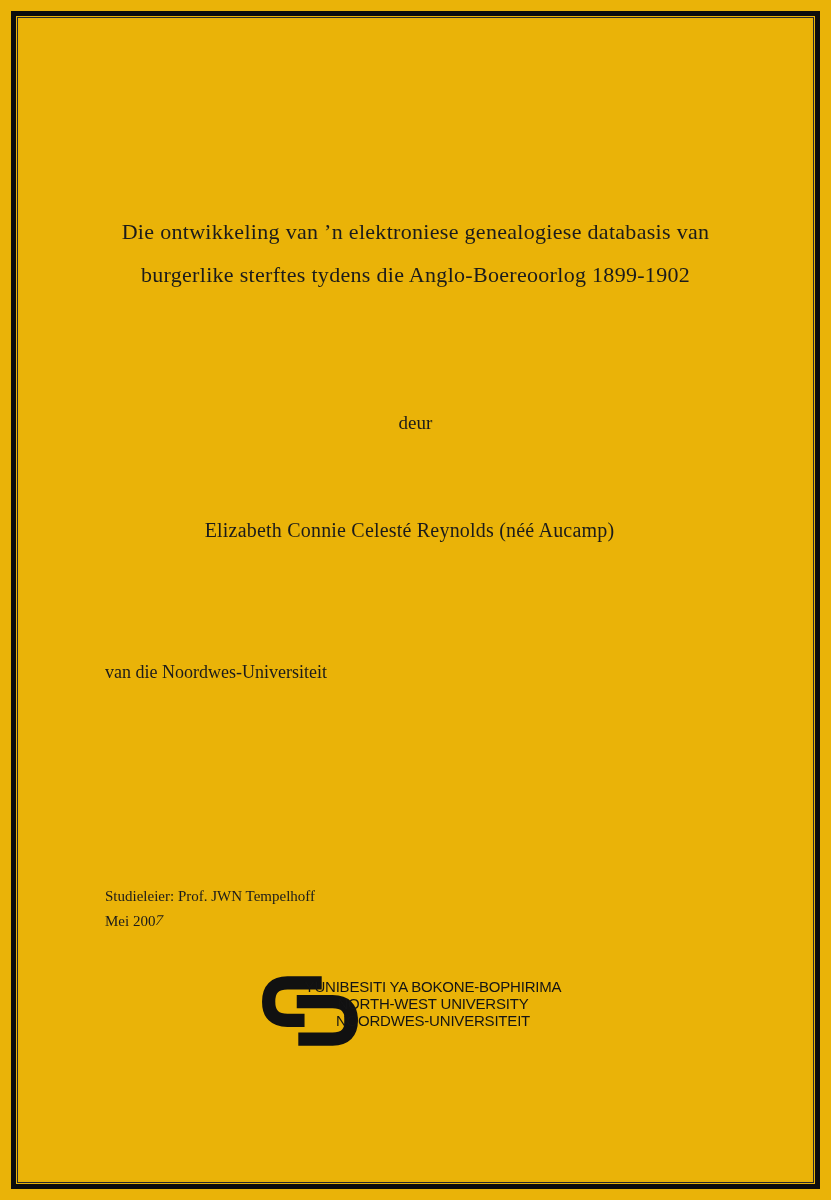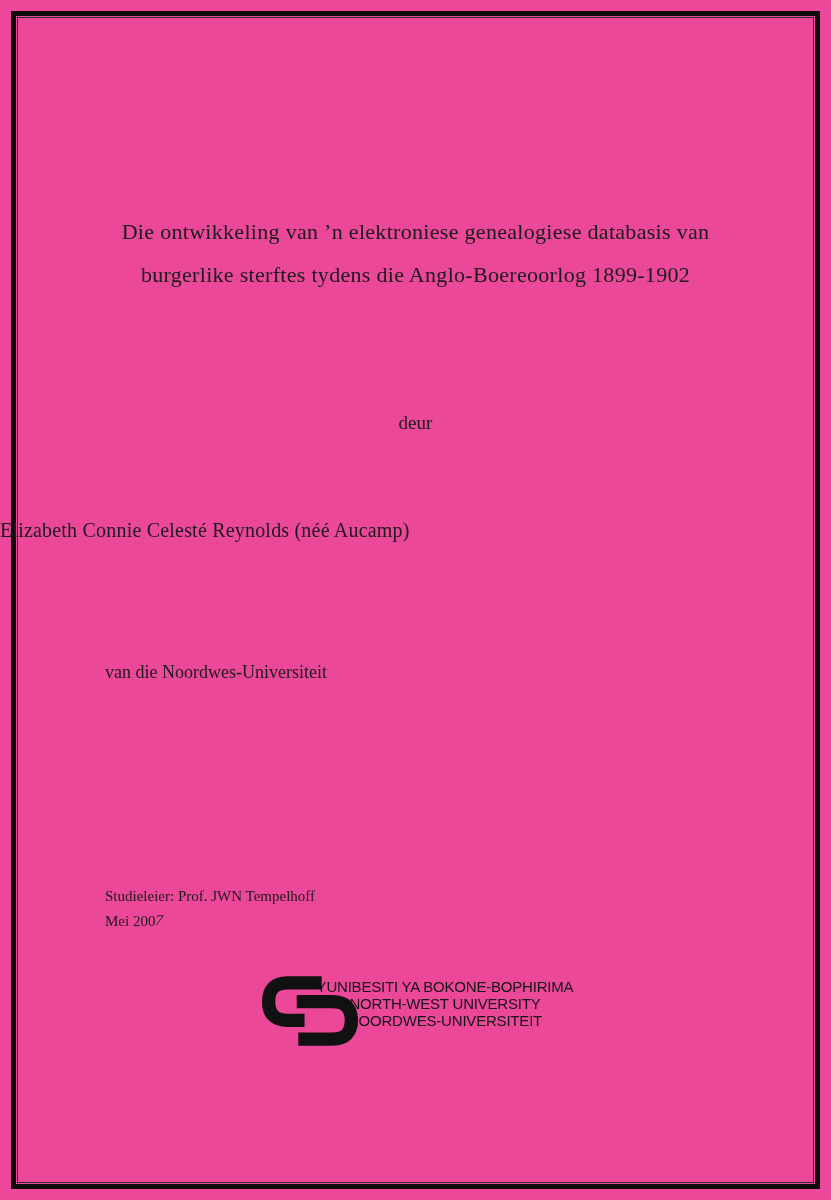--- a/index.html
+++ b/index.html
@@ -4,21 +4,21 @@
 <style>
   html, body {
     margin: 0;
     padding: 0;
     background: #e8e8e8;
   }
   .page {
     position: relative;
     width: 831px;
     height: 1200px;
-    background: #ec4899;
+    background: #eab308;
     margin: 0 auto;
     overflow: hidden;
     font-family: "Liberation Serif", "DejaVu Serif", serif;
     color: #1b1b1b;
   }
   .frame {
     position: absolute;
     inset: 11px;
     border: 5px solid #0d0d0d;
     pointer-events: none;
@@ -47,20 +47,21 @@
     left: 0;
     right: 0;
     text-align: center;
     font-size: 19px;
   }
   .author {
     position: absolute;
     top: 519px;
     left: 0;
     right: 12px;
+    text-align: center;
     font-size: 20px;
     letter-spacing: 0.2px;
   }
   .statement {
     position: absolute;
     top: 660px;
     left: 105px;
     width: 633px;
     font-size: 18px;
     line-height: 24px;
@@ -92,21 +93,21 @@
   }
   .logo-mark {
     position: absolute;
     left: 0;
     top: 1px;
     width: 106px;
     height: 78px;
   }
   .logo-text {
     position: absolute;
-    left: 53px;
+    left: 41px;
     top: 7px;
     width: 270px;
     text-align: center;
     font-family: "Liberation Sans", "DejaVu Sans", sans-serif;
     font-size: 15px;
     line-height: 17px;
     font-weight: 500;
     letter-spacing: -0.2px;
     color: #141414;
     white-space: nowrap;

